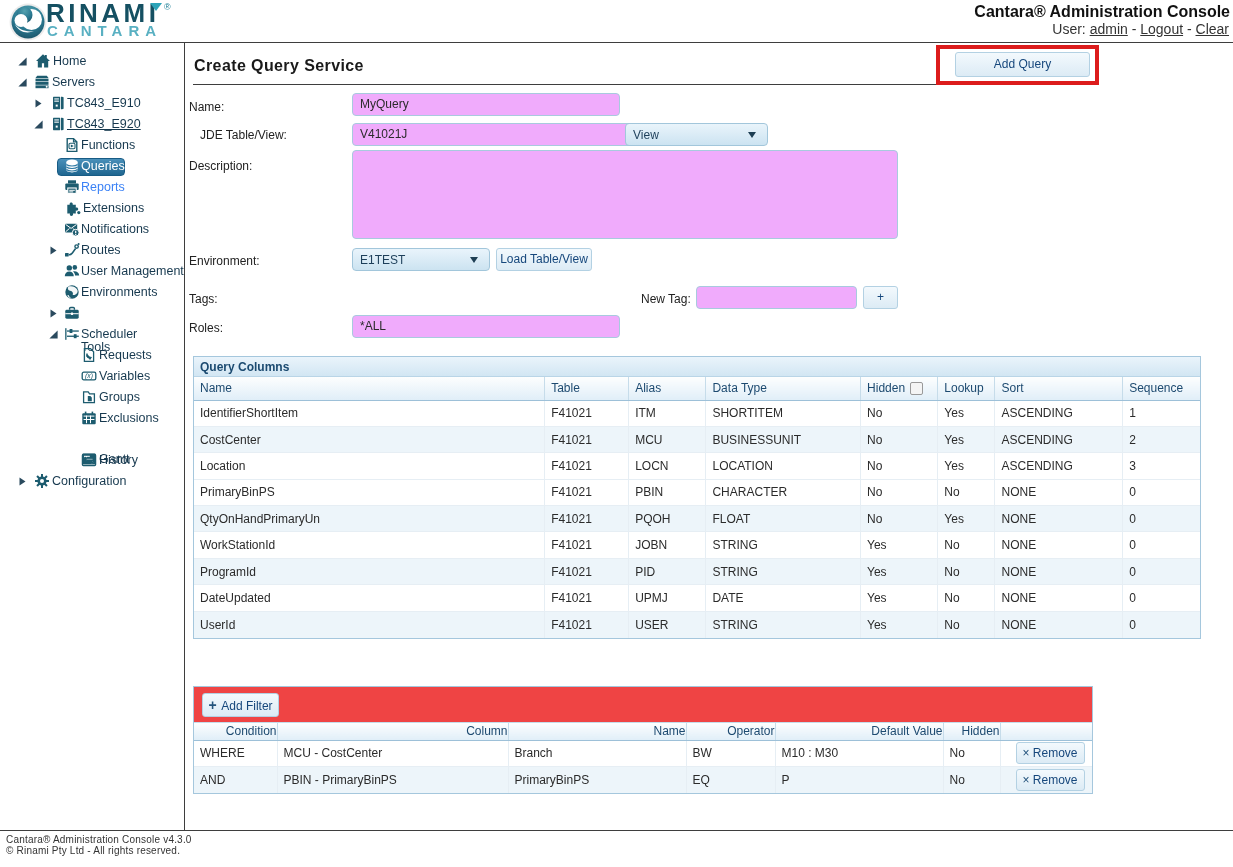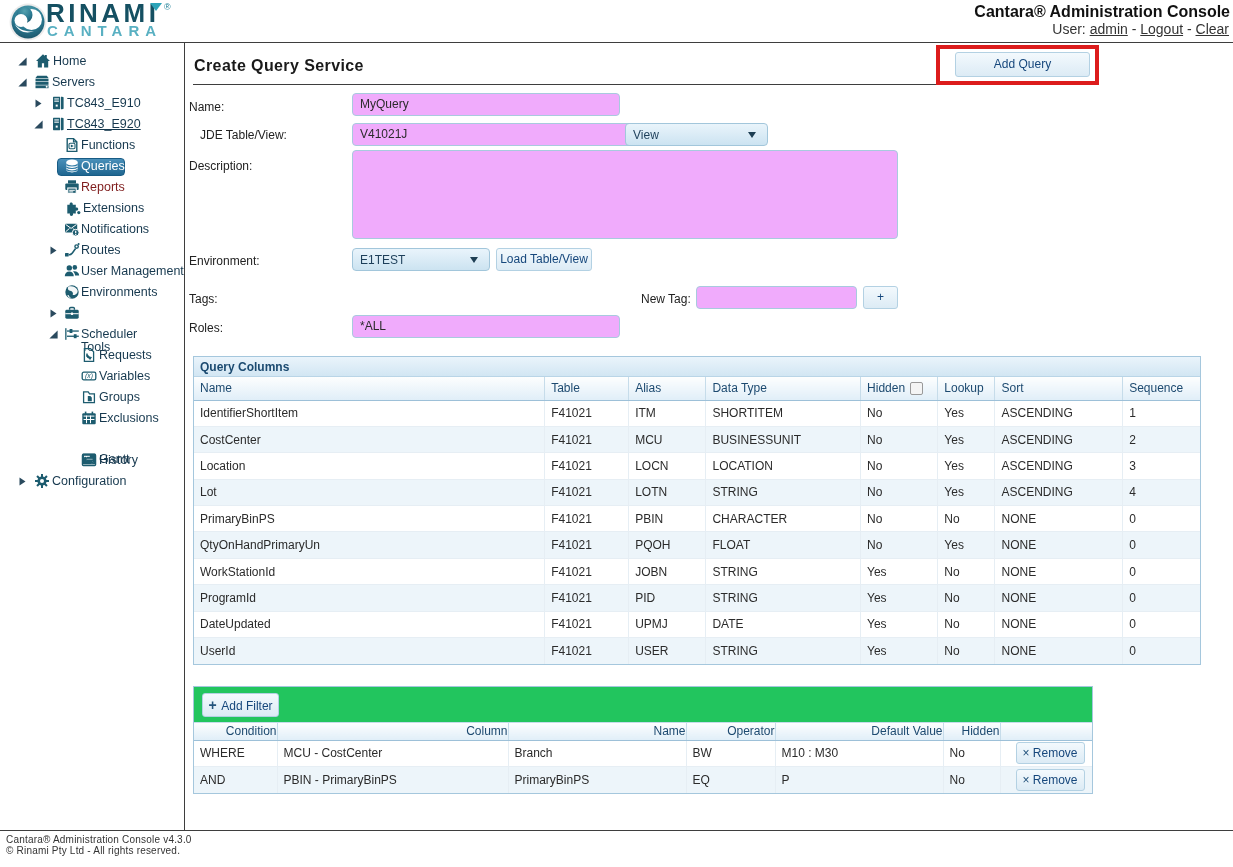--- a/index.html
+++ b/index.html
@@ -181,21 +181,21 @@
           <svg width="16" height="16" viewBox="0 0 16 16">
             <g fill="#1d5c6f">
               <rect x="4" y="1.3" width="8" height="3.2"></rect>
               <rect x="1.3" y="4.5" width="13.4" height="6.5" rx="1"></rect>
             </g>
             <rect x="3.8" y="9" width="8.4" height="5.4" fill="#1d5c6f" stroke="#fff" stroke-width="1.1"></rect>
             <rect x="5.2" y="10.8" width="5.6" height="1" fill="#fff"></rect>
             <rect x="5.2" y="12.4" width="4" height="1" fill="#fff"></rect>
           </svg>
         </span>
-        <span class="tlabel" style="left:81px; color:#7f1d1d;">Reports</span>
+        <span class="tlabel" style="left:81px; color:#3b82f6;">Reports</span>
       </div>
 <div class="trow" style="top:147px; left:2px; width:184px;">
         <span class="tico" style="left:64px;">
           <svg width="16" height="16" viewBox="0 0 16 16">
             <path fill="#1d5c6f" d="M5.2 2.6c.9 0 1.6.7 1.6 1.5 0 .4-.1.7-.1.7h3.1v2.9s.3-.2.8-.2c.9 0 1.6.7 1.6 1.6s-.7 1.6-1.6 1.6c-.5 0-.8-.2-.8-.2v2.9H6.9s.2.4.2.9c0 .9-.8 1.6-1.7 1.6s-1.6-.7-1.6-1.6c0-.5.2-.9.2-.9H1.3V4.8h2.4s-.1-.3-.1-.7c0-.8.7-1.5 1.6-1.5z"></path>
             <circle cx="12.8" cy="12.6" r="1.6" fill="#1d5c6f"></circle>
           </svg>
         </span>
         <span class="tlabel" style="left:81px; color:#16384e;">Extensions</span>
       </div>
@@ -447,30 +447,20 @@
             <tr class="grow">
               <td>Location</td>
               <td>F41021</td>
               <td>LOCN</td>
               <td>LOCATION</td>
               <td>No</td>
               <td>Yes</td>
               <td>ASCENDING</td>
               <td>3</td>
             </tr>
-            <tr class="grow alt">
-              <td>Lot</td>
-              <td>F41021</td>
-              <td>LOTN</td>
-              <td>STRING</td>
-              <td>No</td>
-              <td>Yes</td>
-              <td>ASCENDING</td>
-              <td>4</td>
-            </tr>
             <tr class="grow">
               <td>PrimaryBinPS</td>
               <td>F41021</td>
               <td>PBIN</td>
               <td>CHARACTER</td>
               <td>No</td>
               <td>No</td>
               <td>NONE</td>
               <td>0</td>
             </tr>
@@ -521,21 +511,21 @@
               <td>STRING</td>
               <td>Yes</td>
               <td>No</td>
               <td>NONE</td>
               <td>0</td>
             </tr>
           </tbody>
         </table>
       </div>
       <div class="grid" style="left:8px; top:644px; width:900px;">
-        <div style="height:36px; background:#22c55e; border-bottom:1px solid #c5dcea; position:relative;">
+        <div style="height:36px; background:#ef4444; border-bottom:1px solid #c5dcea; position:relative;">
           <span class="btn" style="left:8px; top:6px; width:77px; height:24px; line-height:22px; position:absolute;"><b style="font-weight:bold; font-size:14px; color:#24547c; margin-right:2px;">+</b> Add Filter</span>
         </div>
         <table>
           <colgroup>
             <col style="width:83px">
             <col style="width:231px">
             <col style="width:178px">
             <col style="width:89px">
             <col style="width:168px">
             <col style="width:57px">

